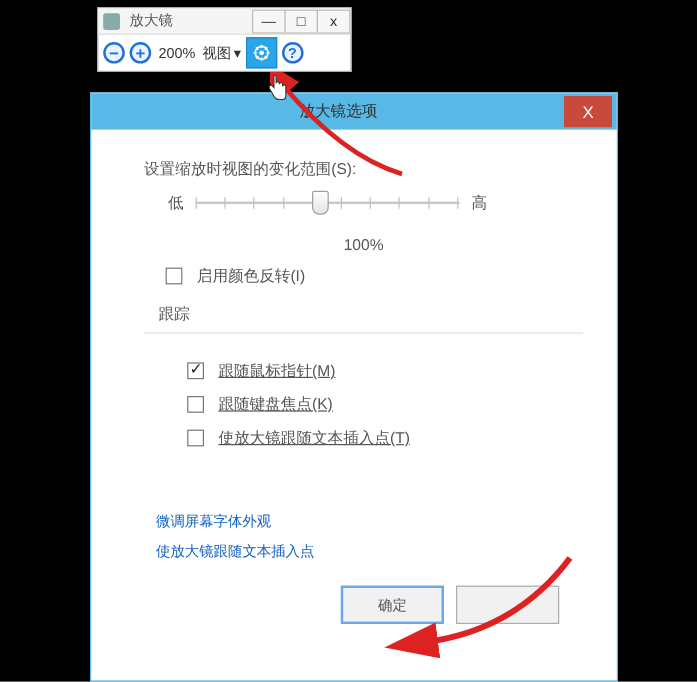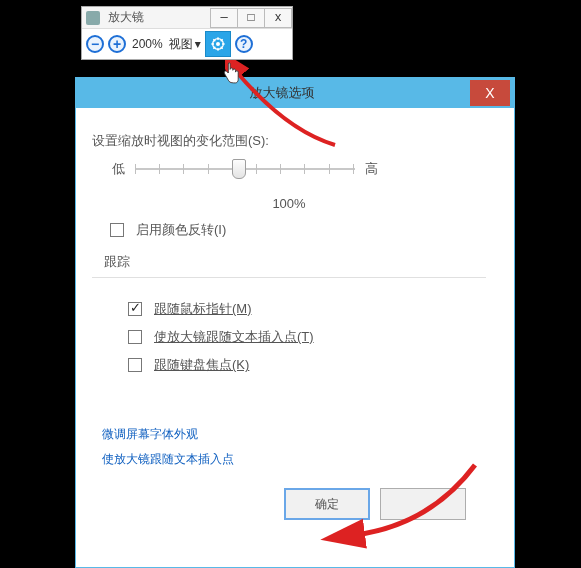--- a/index.html
+++ b/index.html
@@ -18,21 +18,20 @@
     width: 212px;
     background: #fff;
     border: 1px solid #aaa;
   }
   .toolbar-title {
     height: 22px;
     display: flex; align-items: center;
     background: #f5f5f5;
     border-bottom: 1px solid #ddd;
     padding-left: 4px;
-    font-family: Liberation Mono, monospace;
   }
   .toolbar-title .icon-app {
     width: 14px; height: 14px;
     background: #8aa; border-radius: 2px;
     margin-right: 8px;
   }
   .toolbar-title-text { flex: 1; font-size: 12px; color: #555; }
   .winbtns { display: flex; }
   .winbtn {
     width: 28px; height: 20px;
@@ -96,21 +95,21 @@
   .dlg-title-text { flex: 1; text-align: center; }
   .dlg-close {
     width: 40px; height: 26px;
     background: #c74a3c;
     color: #fff;
     display: flex; align-items: center; justify-content: center;
     font-size: 14px; cursor: pointer;
     margin-right: 4px;
   }
   .dlg-body {
-    padding: 24px 28px 10px 16px;
+    padding: 24px 28px 10px 44px;
     color: #555;
   }
   .slider-row {
     display: flex; align-items: center;
     margin: 10px 0 6px 10px;
   }
   .slider-label { margin: 0 10px; font-size: 13px; }
   .slider-track {
     position: relative;
     width: 220px; height: 16px;
@@ -263,25 +262,25 @@
     </div>
 
     <div class="group-label">跟踪</div>
     <div class="group-box">
       <div class="chkrow sub">
         <div class="chk checked"></div>
         <div>跟随鼠标指针(M)</div>
       </div>
       <div class="chkrow sub">
         <div class="chk"></div>
-        <div>使放大镜跟随文本插入点(T)</div>
+        <div>跟随键盘焦点(K)</div>
       </div>
       <div class="chkrow sub">
         <div class="chk"></div>
-        <div>跟随键盘焦点(K)</div>
+        <div>使放大镜跟随文本插入点(T)</div>
       </div>
     </div>
 
     <div style="margin-top:30px">
       <a class="link">微调屏幕字体外观</a><br>
       <a class="link">使放大镜跟随文本插入点</a>
     </div>
 
     <div class="btnbar">
       <div class="btn primary">确定</div>

